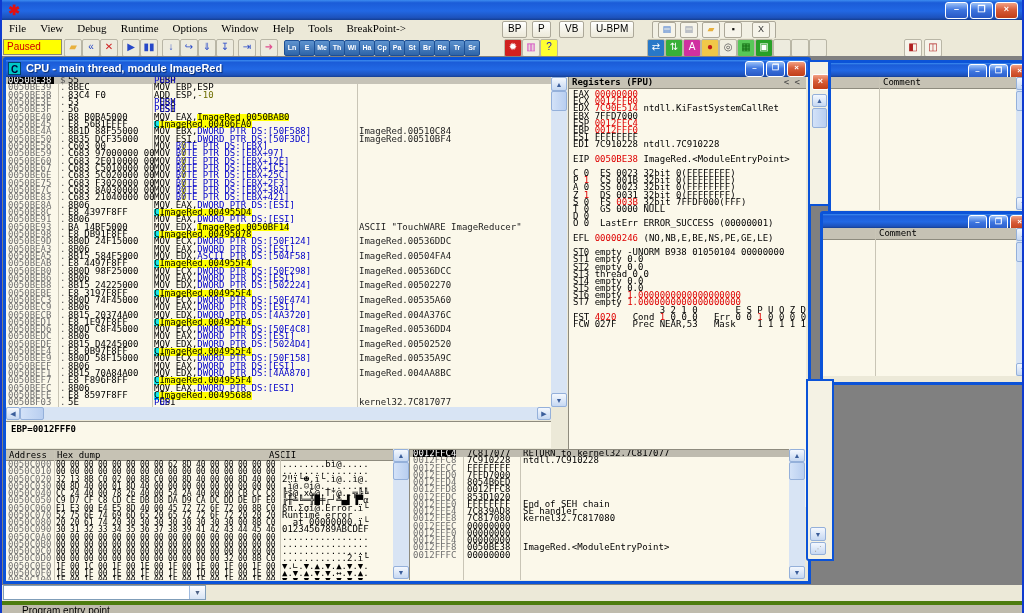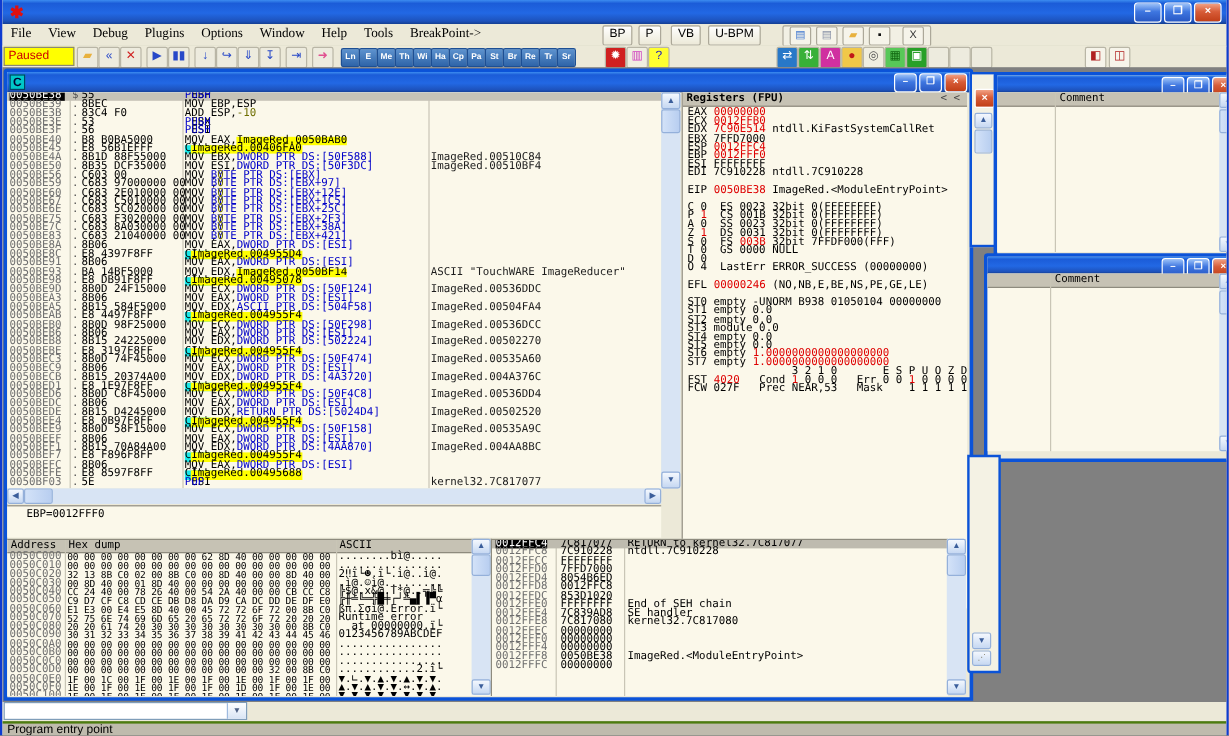--- a/index.html
+++ b/index.html
@@ -78,57 +78,58 @@
   
   .sb{position:absolute;background:#D8E4F4;}
   .sb-btn{position:absolute;background:linear-gradient(#F4F8FE,#C6D8F2);border:1px solid #94B0DA;border-radius:2px;
     color:#3B5E9B;font-size:7px;text-align:center;box-sizing:border-box;}
   .sb-thumb{position:absolute;background:linear-gradient(90deg,#D3E2F8,#B8CEF0);border:1px solid #94B0DA;border-radius:2px;box-sizing:border-box;}
   
   .commandbar{position:absolute;left:0;top:585px;width:100%;height:16px;background:#ECE9D8;}
   .combo{position:absolute;left:1px;top:0px;width:203px;height:15px;background:#fff;border:1px solid #7F9DB9;box-sizing:border-box;}
   .combo-btn{position:absolute;right:0;top:0;width:15px;height:13px;background:linear-gradient(#FDFEFF,#D8E4F4);
     border-left:1px solid #9EBADF;color:#4D6185;font-size:7px;line-height:13px;text-align:center;}
-  .statusbar{position:absolute;left:0;top:601px;width:100%;height:12px;background:#BFBBAD;border-top:2px solid #4d7c0f;
-    font-size:10px;line-height:12px;color:#000;padding-left:4px;box-sizing:border-box;}
+  .statusbar{position:absolute;left:0;top:601px;width:100%;height:12px;background:#BFBBAD;border-top:4px solid #4d7c0f;
+    font-size:10px;line-height:12px;color:#000;padding-left:20px;box-sizing:border-box;}
   .frag{position:absolute;background:#F4F2E4;border:2px solid #0B53D8;}
   .xbtn{position:absolute;width:15px;height:14px;border:1px solid #fff;border-radius:2px;color:#fff;font-weight:bold;
     font-size:9px;line-height:12px;text-align:center;background:linear-gradient(#F2A285,#D75C38 45%,#C13E17);}
 </style>
 </head>
 <body>
 
 <div class="screen">
 
   <div class="titlebar">
     <div class="app-icon">✱</div>
     <div class="winbtns" id="main-winbtns">
         <span class="wbtn">–</span>
         <span class="wbtn">❐</span>
         <span class="wbtn close">×</span>
       </div>
   </div>
 
   <div class="menubar">
-    <span id="menu-items"><span class="menu-item">File</span><span class="menu-item">View</span><span class="menu-item">Debug</span><span class="menu-item">Plugins</span><span class="menu-item">Options</span><span class="menu-item">Window</span><span class="menu-item">Help</span><span class="menu-item">Tools</span><span class="menu-item">BreakPoint-&gt;</span></span>
+    <span id="menu-items"><span class="menu-item">File</span><span class="menu-item">View</span><span class="menu-item">Debug</span><span class="menu-item">Runtime</span><span class="menu-item">Options</span><span class="menu-item">Window</span><span class="menu-item">Help</span><span class="menu-item">Tools</span><span class="menu-item">BreakPoint-&gt;</span></span>
     <span id="menu-plugin-buttons"><span class="menu-btn" style="left: 500px;">BP</span><span class="menu-btn" style="left: 530px;">P</span><span class="menu-btn" style="left: 557px;">VB</span><span class="menu-btn" style="left: 588px;">U-BPM</span></span>
     <span class="icon-frame"></span>
     <span id="menu-icons"><span class="mini-icon" style="left: 656px; color: rgb(62, 118, 208);">▤</span><span class="mini-icon" style="left: 678px; color: rgb(138, 147, 168);">▤</span><span class="mini-icon" style="left: 700px; color: rgb(232, 177, 61);">▰</span><span class="mini-icon" style="left: 722px; color: rgb(16, 16, 16);">▪</span><span class="mini-icon" style="left: 750px; color: rgb(51, 51, 51);">X</span></span>
   </div>
 
   <div class="toolbar">
     <div class="paused">Paused</div>
     <span id="toolbar-icons"><span class="tbtn" style="left: 62px; color: rgb(232, 177, 61);">▰</span><span class="tbtn" style="left: 80px; color: rgb(39, 72, 200);">«</span><span class="tbtn" style="left: 98px; color: rgb(208, 32, 32);">✕</span><span class="tbtn" style="left: 120px; color: rgb(39, 72, 200);">▶</span><span class="tbtn" style="left: 138px; color: rgb(39, 72, 200);">▮▮</span><span class="tbtn" style="left: 160px; color: rgb(39, 72, 200);">↓</span><span class="tbtn" style="left: 178px; color: rgb(39, 72, 200);">↪</span><span class="tbtn" style="left: 196px; color: rgb(39, 72, 200);">⇓</span><span class="tbtn" style="left: 214px; color: rgb(39, 72, 200);">↧</span><span class="tbtn" style="left: 236px; color: rgb(39, 72, 200);">⇥</span><span class="tbtn" style="left: 258px; color: rgb(224, 80, 144);">➜</span><span class="lbtn" style="left: 282px;">Ln</span><span class="lbtn" style="left: 297px;">E</span><span class="lbtn" style="left: 312px;">Me</span><span class="lbtn" style="left: 327px;">Th</span><span class="lbtn" style="left: 342px;">Wi</span><span class="lbtn" style="left: 357px;">Ha</span><span class="lbtn" style="left: 372px;">Cp</span><span class="lbtn" style="left: 387px;">Pa</span><span class="lbtn" style="left: 402px;">St</span><span class="lbtn" style="left: 417px;">Br</span><span class="lbtn" style="left: 432px;">Re</span><span class="lbtn" style="left: 447px;">Tr</span><span class="lbtn" style="left: 462px;">Sr</span><span class="tbtn" style="left: 502px; color: rgb(255, 255, 255); background: rgb(208, 32, 32);">✹</span><span class="tbtn" style="left: 520px; color: rgb(208, 64, 192); background: rgb(240, 238, 224);">▥</span><span class="tbtn" style="left: 538px; color: rgb(32, 32, 192); background: rgb(255, 255, 48);">?</span><span class="tbtn" style="left: 645px; color: rgb(255, 255, 255); background: rgb(40, 120, 200);">⇄</span><span class="tbtn" style="left: 663px; color: rgb(255, 255, 255); background: rgb(56, 176, 56);">⇅</span><span class="tbtn" style="left: 681px; color: rgb(255, 255, 255); background: rgb(208, 48, 160);">A</span><span class="tbtn" style="left: 699px; color: rgb(192, 24, 24); background: rgb(240, 200, 72);">●</span><span class="tbtn" style="left: 717px; color: rgb(80, 80, 80); background: rgb(240, 238, 224);">◎</span><span class="tbtn" style="left: 735px; color: rgb(16, 104, 16); background: rgb(88, 200, 88);">▦</span><span class="tbtn" style="left: 753px; color: rgb(255, 255, 255); background: rgb(40, 160, 40);">▣</span><span class="tbtn" style="left: 771px;"></span><span class="tbtn" style="left: 789px;"></span><span class="tbtn" style="left: 807px;"></span><span class="tbtn" style="left: 902px; color: rgb(176, 32, 32); background: rgb(246, 244, 234);">◧</span><span class="tbtn" style="left: 922px; color: rgb(176, 32, 32); background: rgb(246, 244, 234);">◫</span></span>
   </div>
 
   <div class="mdi">
 
     <div class="xp-win" style="left:1px;top:1px;width:802px;height:521px;">
       <div class="xp-title">
         <span class="t-icon">C</span>
+        <span class="t-text">CPU - main thread, module ImageRed</span>
         <span class="t-btns" id="cpu-winbtns">
             <span class="wbtn">–</span>
             <span class="wbtn">❐</span>
             <span class="wbtn close">×</span>
           </span>
       </div>
     </div>
 
     <div class="pane" style="left:4px;top:21px;width:545px;height:330px;">
       <div class="vline" style="left:52px;"></div>
@@ -164,21 +165,21 @@
           <div class="drow"><span class="da">0050BEB0</span><span class="dm">.</span><span class="dh">8B0D 98F25000</span><span class="dt">MOV ECX,<span class="c-b">DWORD PTR DS:[50F298]</span></span><span class="dc">ImageRed.00536DCC</span></div>
           <div class="drow"><span class="da">0050BEB6</span><span class="dm">.</span><span class="dh">8B06</span><span class="dt">MOV EAX,<span class="c-b">DWORD PTR DS:[ESI]</span></span><span class="dc"></span></div>
           <div class="drow"><span class="da">0050BEB8</span><span class="dm">.</span><span class="dh">8B15 24225000</span><span class="dt">MOV EDX,<span class="c-b">DWORD PTR DS:[502224]</span></span><span class="dc">ImageRed.00502270</span></div>
           <div class="drow"><span class="da">0050BEBE</span><span class="dm">.</span><span class="dh">E8 3197F8FF</span><span class="dt"><span class="hl-c">CALL</span> <span class="hl-y">ImageRed.004955F4</span></span><span class="dc"></span></div>
           <div class="drow"><span class="da">0050BEC3</span><span class="dm">.</span><span class="dh">8B0D 74F45000</span><span class="dt">MOV ECX,<span class="c-b">DWORD PTR DS:[50F474]</span></span><span class="dc">ImageRed.00535A60</span></div>
           <div class="drow"><span class="da">0050BEC9</span><span class="dm">.</span><span class="dh">8B06</span><span class="dt">MOV EAX,<span class="c-b">DWORD PTR DS:[ESI]</span></span><span class="dc"></span></div>
           <div class="drow"><span class="da">0050BECB</span><span class="dm">.</span><span class="dh">8B15 20374A00</span><span class="dt">MOV EDX,<span class="c-b">DWORD PTR DS:[4A3720]</span></span><span class="dc">ImageRed.004A376C</span></div>
           <div class="drow"><span class="da">0050BED1</span><span class="dm">.</span><span class="dh">E8 1E97F8FF</span><span class="dt"><span class="hl-c">CALL</span> <span class="hl-y">ImageRed.004955F4</span></span><span class="dc"></span></div>
           <div class="drow"><span class="da">0050BED6</span><span class="dm">.</span><span class="dh">8B0D C8F45000</span><span class="dt">MOV ECX,<span class="c-b">DWORD PTR DS:[50F4C8]</span></span><span class="dc">ImageRed.00536DD4</span></div>
           <div class="drow"><span class="da">0050BEDC</span><span class="dm">.</span><span class="dh">8B06</span><span class="dt">MOV EAX,<span class="c-b">DWORD PTR DS:[ESI]</span></span><span class="dc"></span></div>
-          <div class="drow"><span class="da">0050BEDE</span><span class="dm">.</span><span class="dh">8B15 D4245000</span><span class="dt">MOV EDX,<span class="c-b">RETURN PTR DS:[5024D4]</span></span><span class="dc">ImageRed.00502520</span></div>
+          <div class="drow"><span class="da">0050BEDE</span><span class="dm">.</span><span class="dh">8B15 D4245000</span><span class="dt">MOV EDX,<span class="c-b">DWORD PTR DS:[5024D4]</span></span><span class="dc">ImageRed.00502520</span></div>
           <div class="drow"><span class="da">0050BEE4</span><span class="dm">.</span><span class="dh">E8 0B97F8FF</span><span class="dt"><span class="hl-c">CALL</span> <span class="hl-y">ImageRed.004955F4</span></span><span class="dc"></span></div>
           <div class="drow"><span class="da">0050BEE9</span><span class="dm">.</span><span class="dh">8B0D 58F15000</span><span class="dt">MOV ECX,<span class="c-b">DWORD PTR DS:[50F158]</span></span><span class="dc">ImageRed.00535A9C</span></div>
           <div class="drow"><span class="da">0050BEEF</span><span class="dm">.</span><span class="dh">8B06</span><span class="dt">MOV EAX,<span class="c-b">DWORD PTR DS:[ESI]</span></span><span class="dc"></span></div>
           <div class="drow"><span class="da">0050BEF1</span><span class="dm">.</span><span class="dh">8B15 70A84A00</span><span class="dt">MOV EDX,<span class="c-b">DWORD PTR DS:[4AA870]</span></span><span class="dc">ImageRed.004AA8BC</span></div>
           <div class="drow"><span class="da">0050BEF7</span><span class="dm">.</span><span class="dh">E8 F896F8FF</span><span class="dt"><span class="hl-c">CALL</span> <span class="hl-y">ImageRed.004955F4</span></span><span class="dc"></span></div>
           <div class="drow"><span class="da">0050BEFC</span><span class="dm">.</span><span class="dh">8B06</span><span class="dt">MOV EAX,<span class="c-b">DWORD PTR DS:[ESI]</span></span><span class="dc"></span></div>
           <div class="drow"><span class="da">0050BEFE</span><span class="dm">.</span><span class="dh">E8 8597F8FF</span><span class="dt"><span class="hl-c">CALL</span> <span class="hl-y">ImageRed.00495688</span></span><span class="dc"></span></div>
           <div class="drow"><span class="da">0050BF03</span><span class="dm">.</span><span class="dh">5E</span><span class="dt"><span class="c-b">POP</span> ESI</span><span class="dc">kernel32.7C817077</span></div>
         </div>
     </div>
@@ -189,21 +190,21 @@
       <div class="sb-btn" style="left:0;bottom:0;width:16px;height:14px;line-height:13px;">▼</div>
     </div>
 
     <div class="sb" style="left:4px;top:351px;width:545px;height:13px;">
       <div class="sb-btn" style="left:0;top:0;width:14px;height:13px;line-height:12px;">◀</div>
       <div class="sb-thumb" style="left:14px;top:0;width:24px;height:13px;"></div>
       <div class="sb-btn" style="right:0;top:0;width:14px;height:13px;line-height:12px;">▶</div>
     </div>
 
     <div class="pane" style="left:4px;top:365px;width:545px;height:26px;border-top:1px solid #8E8B7E;">
-      <div style="padding:2px 0 0 16px;">EBP=0012FFF0</div>
+      <div style="padding:2px 0 0 5px;font-weight:bold;">EBP=0012FFF0</div>
     </div>
 
     <div class="pane" style="left:566px;top:21px;width:237px;height:430px;border-left:1px solid #8E8B7E;">
       <div class="pane-hdr" style="left:0;top:0;width:100%;height:11px;line-height:11px;">
         <span style="padding-left:3px;">Registers (FPU)</span>
         <span style="position:absolute;right:6px;font-weight:normal;color:#444;">&lt;      &lt;</span>
       </div>
       <div id="regs-rows" style="position:absolute;left:4px;top:14px;">
           <div class="rrow"><span class="c-k">EAX </span><span class="c-r">00000000</span></div>
           <div class="rrow"><span class="c-k">ECX </span><span class="c-r">0012FFB0</span></div>
@@ -216,43 +217,43 @@
           <div class="rrow">&nbsp;</div>
           <div class="rrow"><span class="c-k">EIP </span><span class="c-r">0050BE38</span><span class="c-k"> ImageRed.&lt;ModuleEntryPoint&gt;</span></div>
           <div class="rrow">&nbsp;</div>
           <div class="rrow"><span class="c-k">C 0  ES 0023 32bit 0(FFFFFFFF)</span></div>
           <div class="rrow"><span class="c-k">P </span><span class="c-r">1</span><span class="c-k">  CS 001B 32bit 0(FFFFFFFF)</span></div>
           <div class="rrow"><span class="c-k">A 0  SS 0023 32bit 0(FFFFFFFF)</span></div>
           <div class="rrow"><span class="c-k">Z </span><span class="c-r">1</span><span class="c-k">  DS 0031 32bit 0(FFFFFFFF)</span></div>
           <div class="rrow"><span class="c-k">S 0  FS </span><span class="c-r">003B</span><span class="c-k"> 32bit 7FFDF000(FFF)</span></div>
           <div class="rrow"><span class="c-k">T 0  GS 0000 NULL</span></div>
           <div class="rrow"><span class="c-k">D 0</span></div>
-          <div class="rrow"><span class="c-k">O 4  LastErr ERROR_SUCCESS (00000000)</span></div>
+          <div class="rrow"><span class="c-k">O 0  LastErr ERROR_SUCCESS (00000001)</span></div>
           <div class="rrow">&nbsp;</div>
           <div class="rrow"><span class="c-k">EFL </span><span class="c-r">00000246</span><span class="c-k"> (NO,NB,E,BE,NS,PE,GE,LE)</span></div>
           <div class="rrow">&nbsp;</div>
           <div class="rrow"><span class="c-k">ST0 empty -UNORM B938 01050104 00000000</span></div>
           <div class="rrow"><span class="c-k">ST1 empty 0.0</span></div>
           <div class="rrow"><span class="c-k">ST2 empty 0.0</span></div>
-          <div class="rrow"><span class="c-k">ST3 module 0.0</span></div>
+          <div class="rrow"><span class="c-k">ST3 thread 0.0</span></div>
           <div class="rrow"><span class="c-k">ST4 empty 0.0</span></div>
           <div class="rrow"><span class="c-k">ST5 empty 0.0</span></div>
           <div class="rrow"><span class="c-k">ST6 empty </span><span class="c-r">1.0000000000000000000</span></div>
           <div class="rrow"><span class="c-k">ST7 empty </span><span class="c-r">1.0000000000000000000</span></div>
           <div class="rrow"><span class="c-k">                3 2 1 0       E S P U O Z D I</span></div>
           <div class="rrow"><span class="c-k">FST </span><span class="c-r">4020</span><span class="c-k">   Cond </span><span class="c-r">1</span><span class="c-k"> 0 0 0   Err 0 0 </span><span class="c-r">1</span><span class="c-k"> 0 0 0 0 0   (EQ)</span></div>
           <div class="rrow"><span class="c-k">FCW 027F   Prec NEAR,53   Mask    1 1 1 1 1 1</span></div>
         </div>
     </div>
 
     <div class="pane" style="left:4px;top:393px;width:403px;height:130px;border-top:1px solid #8E8B7E;">
       <div class="pane-hdr" style="left:0;top:0;width:100%;height:10px;line-height:10px;font-weight:normal;">
         <span style="position:absolute;left:3px;">Address</span>
         <span style="position:absolute;left:51px;">Hex dump</span>
-        <span style="position:absolute;left:277px;">ASCII</span>
+        <span style="position:absolute;left:263px;">ASCII</span>
       </div>
       <div class="vline" style="left:48px;top:0;"></div>
       <div class="vline" style="left:274px;top:0;"></div>
       <div id="dump-rows" style="position:absolute;left:0;top:11px;width:100%;">
           <div class="durow"><span class="du-a">0050C000</span><span class="du-h">00 00 00 00 00 00 00 00 62 8D 40 00 00 00 00 00</span><span class="du-s">........bì@.....</span></div>
           <div class="durow"><span class="du-a">0050C010</span><span class="du-h">00 00 00 00 00 00 00 00 00 00 00 00 00 00 00 00</span><span class="du-s">................</span></div>
           <div class="durow"><span class="du-a">0050C020</span><span class="du-h">32 13 8B C0 02 00 8B C0 00 8D 40 00 00 8D 40 00</span><span class="du-s">2‼ï└☻.ï└.ì@..ì@.</span></div>
           <div class="durow"><span class="du-a">0050C030</span><span class="du-h">00 8D 40 00 01 8D 40 00 00 00 00 00 00 00 00 00</span><span class="du-s">.ì@.☺ì@.........</span></div>
           <div class="durow"><span class="du-a">0050C040</span><span class="du-h">CC 24 40 00 78 26 40 00 54 2A 40 00 00 CB CC C8</span><span class="du-s">╠$@.x&amp;@.T*@..╦╠╚</span></div>
           <div class="durow"><span class="du-a">0050C050</span><span class="du-h">C9 D7 CF C8 CD CE DB D8 DA D9 CA DC DD DE DF E0</span><span class="du-s">╔╫╧╚═╬█╪┌┘╩▄▌▐▀α</span></div>

